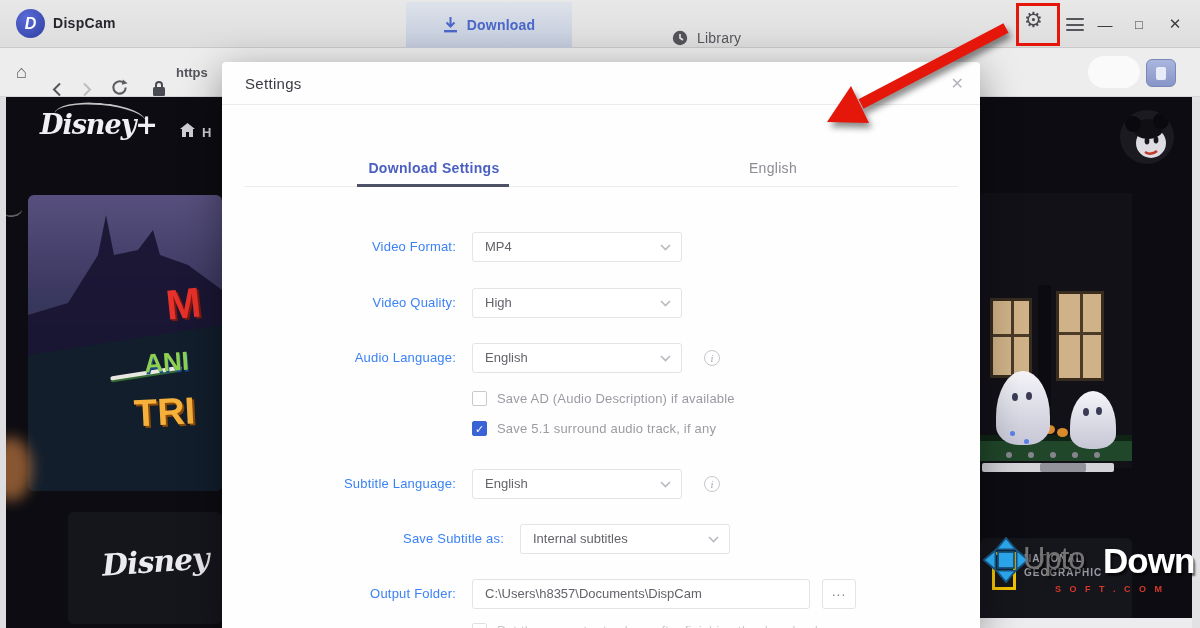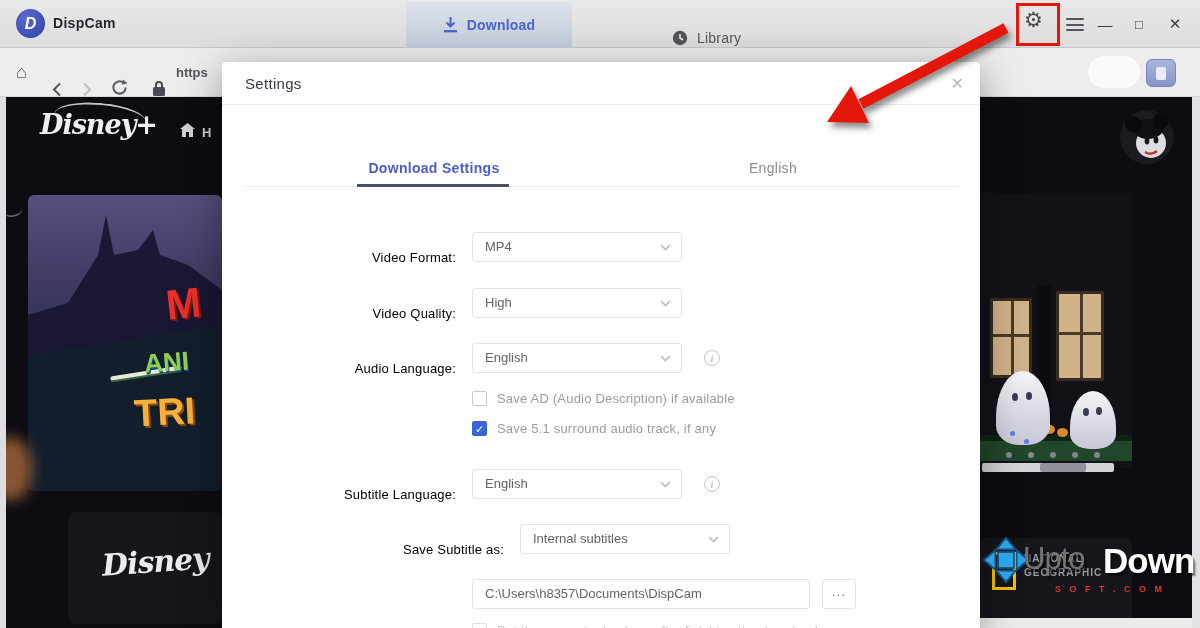--- a/index.html
+++ b/index.html
@@ -95,22 +95,22 @@
   .dlg-title{position:absolute;left:23px;top:13px;font-size:15px;font-weight:normal;color:#3b3b45;letter-spacing:.3px;}
   .dlg-close{position:absolute;right:16px;top:12px;font-size:16px;color:#b4b4ba;cursor:pointer;}
   .dlg-hdiv{position:absolute;left:0;top:42px;width:758px;height:1px;background:#ebebee;}
   .dlg-tabdiv{position:absolute;left:22px;top:124px;width:714px;height:1px;background:#ececf0;}
   .dtab{position:absolute;top:98px;width:300px;text-align:center;font-size:14px;letter-spacing:.3px;cursor:pointer;}
   .dtab.active{left:62px;color:#4a5fc0;font-weight:bold;}
   .dtab.idle{left:401px;color:#8b8b93;}
   .dtab-underline{position:absolute;left:135px;top:122px;width:152px;height:3px;background:#4c5166;}
 
   .frow{position:absolute;left:0;width:758px;height:30px;}
-  .flabel{position:absolute;left:0;top:11px;width:234px;height:30px;line-height:30px;text-align:right;
-    font-size:13px;color:#000000;letter-spacing:.2px;}
+  .flabel{position:absolute;left:0;top:0;width:234px;height:30px;line-height:30px;text-align:right;
+    font-size:13px;color:#3b82f6;letter-spacing:.2px;}
   .dropdown{position:absolute;left:250px;top:0;width:210px;height:30px;border:1px solid #e3e3e8;
     border-radius:3px;background:#fff;cursor:pointer;}
   .dropdown .val{position:absolute;left:12px;top:0;line-height:28px;font-size:13px;color:#63636b;}
   .dropdown svg{position:absolute;right:10px;top:11px;}
   .info{position:absolute;left:482px;top:7px;width:16px;height:16px;border:1px solid #c6c6cd;border-radius:50%;
     text-align:center;line-height:15px;font-size:10px;color:#b0b0b6;font-family:"DejaVu Serif",serif;font-style:italic;}
   .cbrow{position:absolute;left:250px;height:20px;display:flex;align-items:center;gap:10px;}
   .cb{width:15px;height:15px;border:1px solid #c9c9cf;border-radius:2px;background:#fff;flex:none;
     text-align:center;line-height:14px;font-size:11px;color:transparent;cursor:pointer;}
   .cb.checked{background:#3a63d6;border-color:#3a63d6;color:#fff;}
@@ -336,20 +336,21 @@
       <span class="flabel">Save Subtitle as:</span>
       <div class="dropdown">
         <span class="val">Internal subtitles</span>
         <svg width="11" height="7" viewBox="0 0 11 7">
             <polyline points="1,1 5.5,5.5 10,1" fill="none" stroke="#b8b8c0" stroke-width="1.6"></polyline>
           </svg>
       </div>
     </div>
 
     <div class="frow" style="top:517px;">
+      <span class="flabel">Output Folder:</span>
       <div class="txtinput">C:\Users\h8357\Documents\DispCam</div>
       <div class="browse">...</div>
     </div>
 
     <div class="cbrow partial" style="top:558px;">
       <span class="cb"></span>
       <span class="cblabel">Put the computer to sleep after finishing the download</span>
     </div>
   </div>
 

